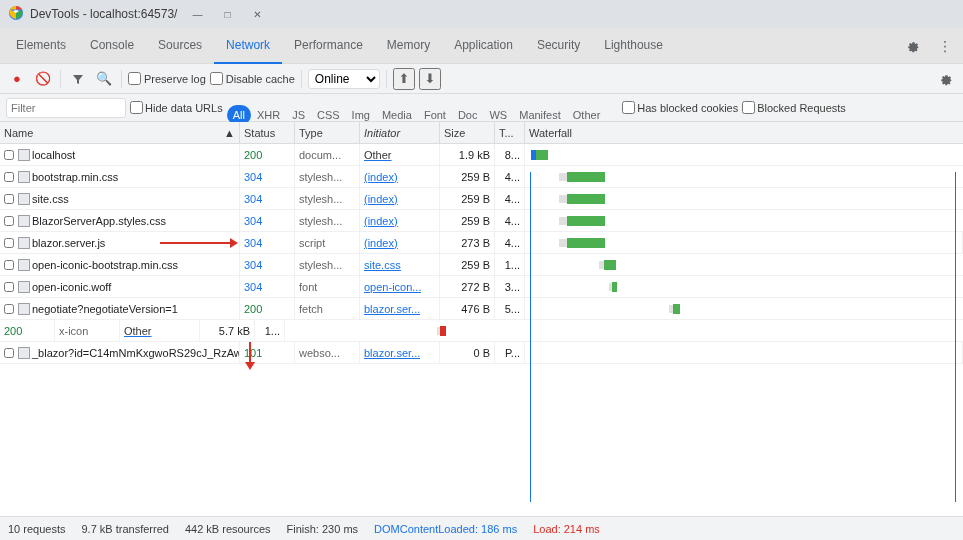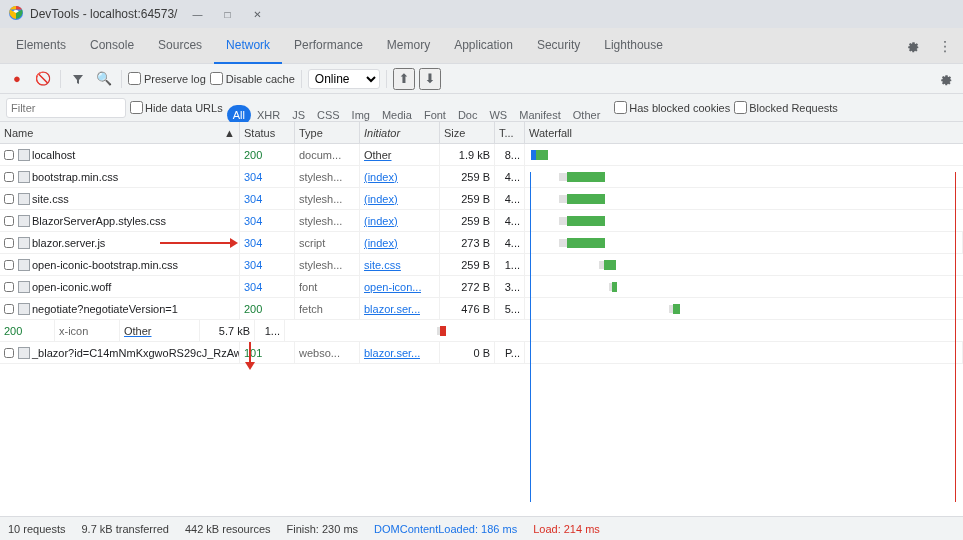--- a/index.html
+++ b/index.html
@@ -185,21 +185,21 @@
     <span class="filter-tab">JS</span>
     <span class="filter-tab">CSS</span>
     <span class="filter-tab">Img</span>
     <span class="filter-tab">Media</span>
     <span class="filter-tab">Font</span>
     <span class="filter-tab">Doc</span>
     <span class="filter-tab">WS</span>
     <span class="filter-tab">Manifest</span>
     <span class="filter-tab">Other</span>
   </div>
-  <label class="filter-checkbox" style="margin-left:4px;">
+  <label class="filter-checkbox" style="margin-left:12px;">
     <input type="checkbox" style="">
     <span>Has blocked cookies</span>
   </label>
   <label class="filter-checkbox">
     <input type="checkbox" style="">
     <span>Blocked Requests</span>
   </label>
 </div>
 
 <div id="network-table">

